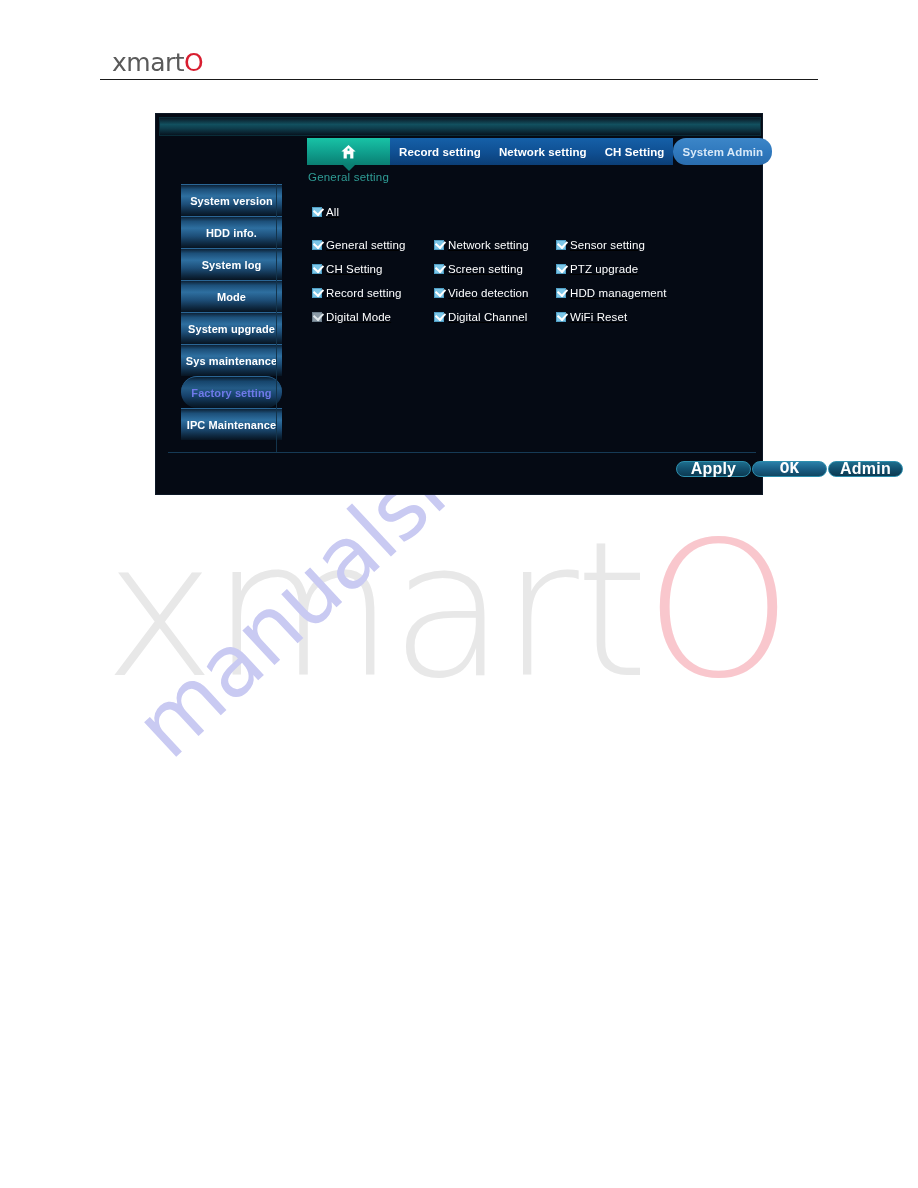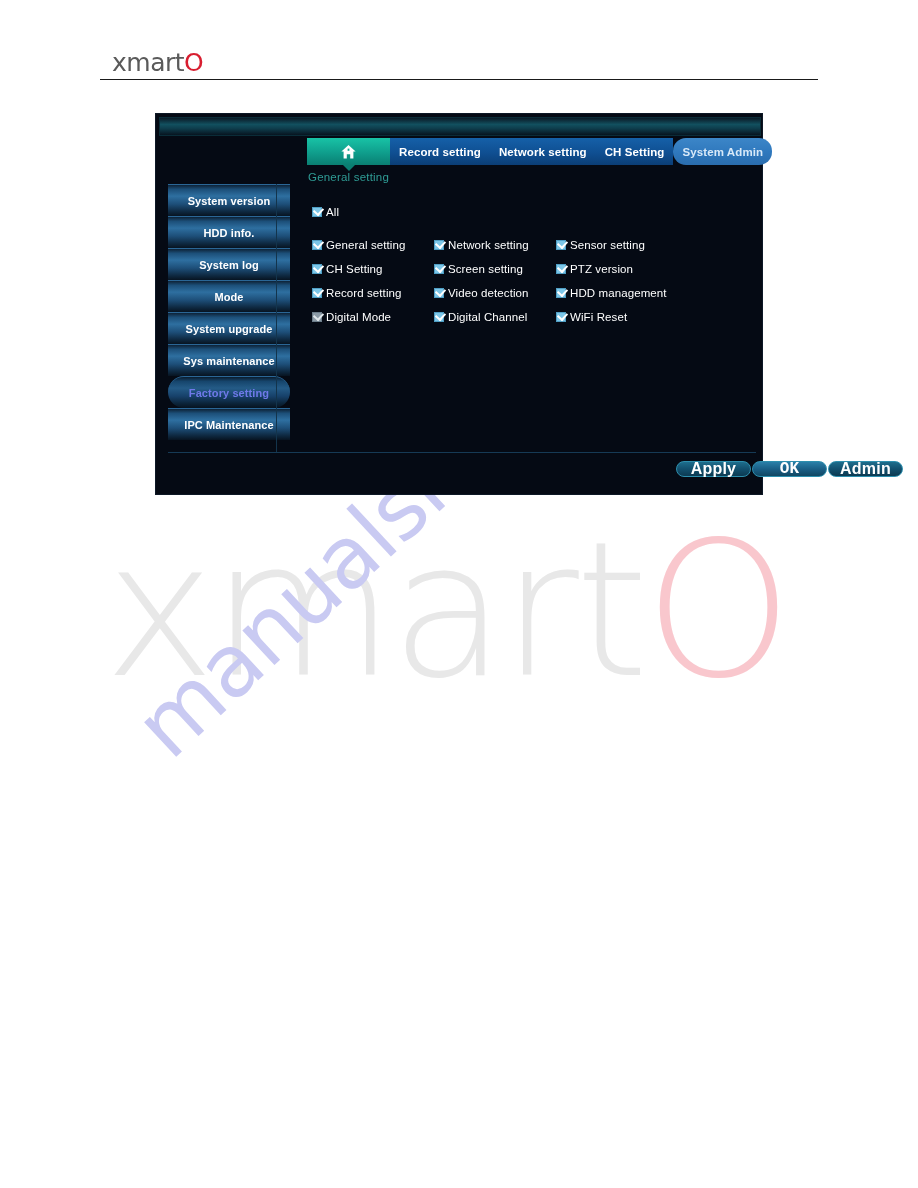--- a/index.html
+++ b/index.html
@@ -149,23 +149,23 @@
     left: 308px;
     top: 171px;
     font-size: 11.5px;
     color: #2f9c95;
     letter-spacing: 0.2px;
   }
 
   
   .sidebar {
     position: absolute;
-    left: 168px;
+    left: 181px;
     top: 184px;
-    width: 122px;
+    width: 101px;
   }
   .side-item {
     height: 32px;
     display: flex;
     align-items: center;
     justify-content: center;
     color: #ffffff;
     font-size: 11px;
     font-weight: bold;
     white-space: nowrap;
@@ -194,20 +194,21 @@
   .cb-area {
     position: absolute;
     left: 312px;
     top: 200px;
     width: 400px;
   }
   .cb-row {
     display: flex;
     height: 24px;
     align-items: center;
+    text-decoration: underline;
   }
   .cb-cell {
     display: flex;
     align-items: center;
     width: 122px;
     flex: none;
   }
   .cbox {
     width: 10px;
     height: 10px;
@@ -367,21 +368,21 @@
     <div class="cb-cell">
       <span class="cbox">
           <span class="tick"></span>
         </span>
       <span class="cb-label">Screen setting</span>
     </div>
     <div class="cb-cell">
       <span class="cbox">
           <span class="tick"></span>
         </span>
-      <span class="cb-label">PTZ version</span>
+      <span class="cb-label">PTZ upgrade</span>
     </div>
   </div>
 
   <div class="cb-row">
     <div class="cb-cell">
       <span class="cbox">
           <span class="tick"></span>
         </span>
       <span class="cb-label">Record setting</span>
     </div>

